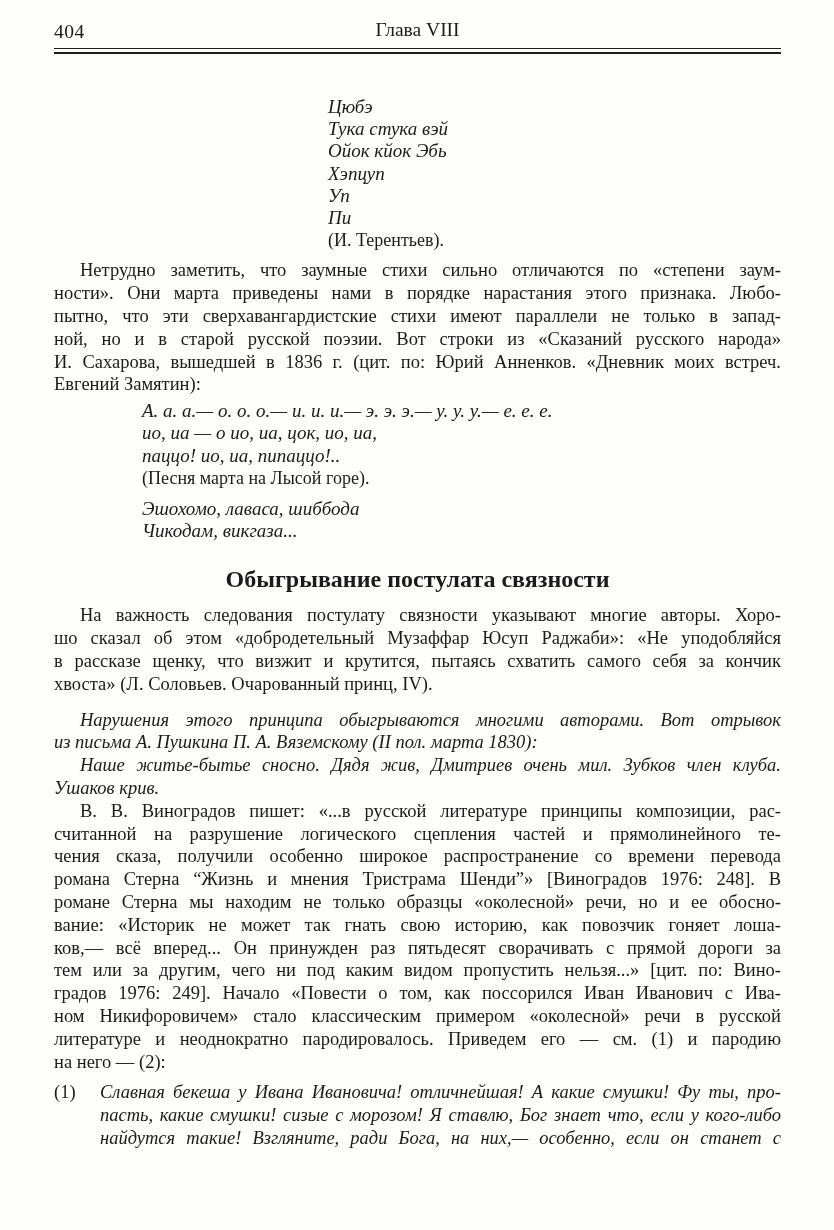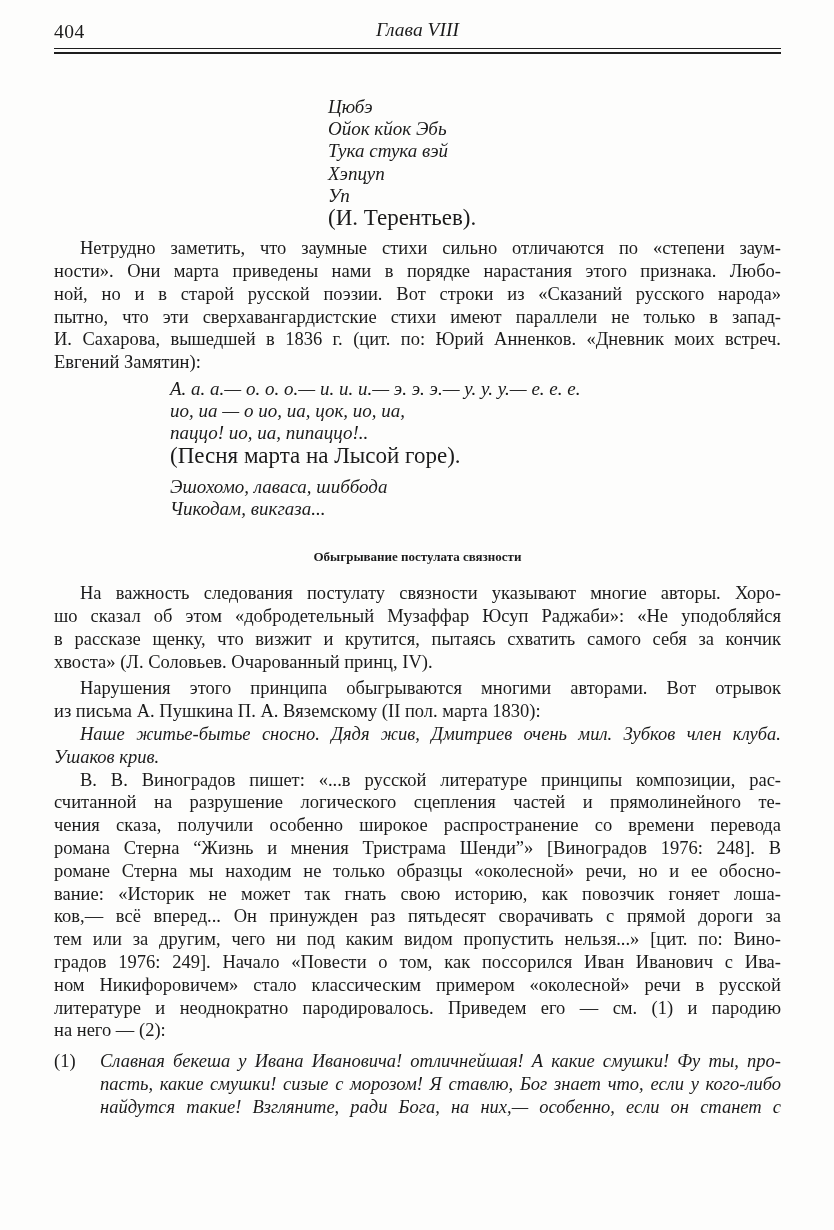--- a/index.html
+++ b/index.html
@@ -22,53 +22,53 @@
   
   .running-head {
     position: relative;
     padding-top: 21px;
     height: 24px;
     font-size: 19.5px;
   }
   .page-number { position: absolute; left: 0; top: 21px; letter-spacing: 0.5px; }
   .chapter-title {
     position: absolute; left: 0; right: 0; top: 19px;
-    text-align: center; font-style: italic; font-size: 19.5px;
+    text-align: center; font-size: 19.5px;
   }
   .header-rule {
     margin-top: 3px;
     height: 3px;
     border-top: 1.5px solid #1d1d1d;
     border-bottom: 2.5px solid #1d1d1d;
   }
   
   .line { min-height: 22.8px; }
   .just { text-align: justify; text-align-last: justify; }
   .plain { text-align: left; text-align-last: left; }
   .body-text { font-size: 18.5px; line-height: 22.8px; }
   .indent-first .line:first-child { text-indent: 26px; }
   
   .verse { font-size: 19px; line-height: 22.2px; font-style: italic; }
   .verse .line { min-height: 22.2px; }
-  .attr { font-style: normal; font-size: 23px; line-height: 22.2px; }
+  .attr { font-style: normal; font-size: 18px; line-height: 22.2px; }
   .poem-block { margin-left: 274px; margin-top: 42px; }
-  .quote-block { margin-left: 116px; }
+  .quote-block { margin-left: 88px; }
   .quote-sakharov { margin-top: 4px; }
   .quote-eshohomo { margin-top: 9px; }
   
   .paragraph-zaum { margin-top: 8px; }
   .section-heading {
     margin-top: 24px;
     text-align: center;
     font-weight: bold;
-    font-size: 13px;
+    font-size: 24px;
     line-height: 26px;
   }
   .paragraph-postulate { margin-top: 12px; }
-  .paragraph-pushkin-intro { margin-top: 4px; }
+  .paragraph-pushkin-intro { margin-top: 13px; font-style: italic; }
   .quote-pushkin {
     margin-top: 0;
     font-style: italic;
   }
   .paragraph-vinogradov { margin-top: 0; }
   
   .numbered-item {
     position: relative;
     margin-top: 8px;
     padding-left: 46px;
@@ -90,33 +90,34 @@
 
     <div class="running-head">
       <span class="page-number">404</span>
       <span class="chapter-title">Глава VIII</span>
     </div>
     <div class="header-rule"></div>
 
     <div class="poem-block verse">
       <div>
           <div class="line plain">Цюбэ</div>
+          <div class="line plain">Тука стука вэй</div>
           <div class="line plain">Ойок кйок Эбь</div>
-          <div class="line plain">Тука стука вэй</div>
           <div class="line plain">Хэпцуп</div>
           <div class="line plain">Уп</div>
+          <div class="line plain">Пи</div>
         </div>
       <div class="attr">(И. Терентьев).</div>
     </div>
 
     <div class="body-text paragraph-zaum indent-first">
         <div class="line just">Нетрудно заметить, что заумные стихи сильно отличаются по «степени заум-</div>
         <div class="line just">ности». Они марта приведены нами в порядке нарастания этого признака. Любо-</div>
+        <div class="line just">пытно, что эти сверхавангардистские стихи имеют параллели не только в запад-</div>
         <div class="line just">ной, но и в старой русской поэзии. Вот строки из «Сказаний русского народа»</div>
-        <div class="line just">пытно, что эти сверхавангардистские стихи имеют параллели не только в запад-</div>
         <div class="line just">И. Сахарова, вышедшей в 1836 г. (цит. по: Юрий Анненков. «Дневник моих встреч.</div>
         <div class="line plain">Евгений Замятин):</div>
       </div>
 
     <div class="quote-block verse quote-sakharov">
       <div>
           <div class="line plain">А. а. а.— о. о. о.— и. и. и.— э. э. э.— у. у. у.— е. е. е.</div>
           <div class="line plain">ио, иа — о ио, иа, цок, ио, иа,</div>
           <div class="line plain">паццо! ио, иа, пипаццо!..</div>
         </div>

